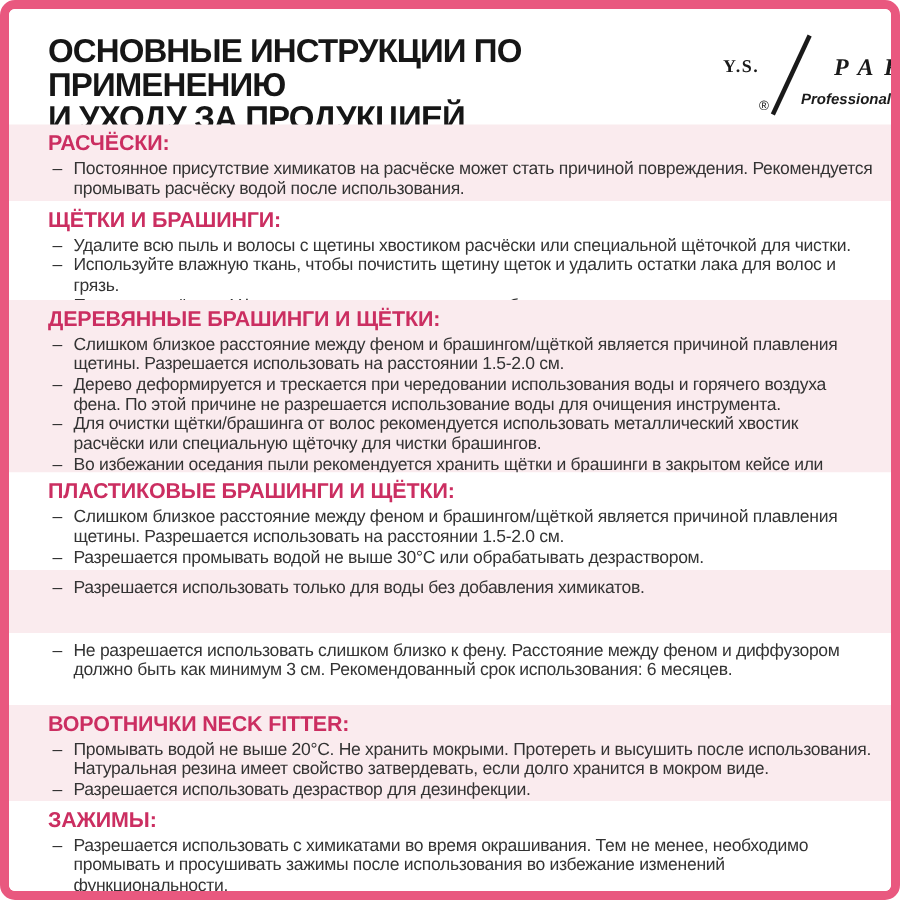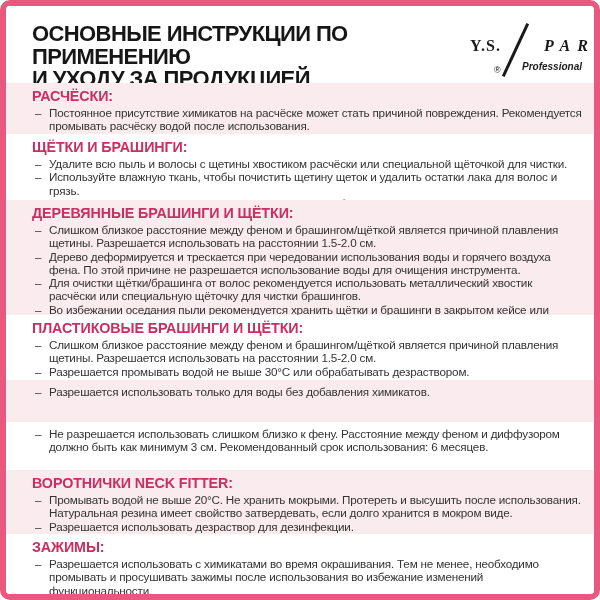--- a/index.html
+++ b/index.html
@@ -5,30 +5,30 @@
   html,body{margin:0;padding:0;background:#fff;}
   .page{
     width:600px;height:600px;box-sizing:border-box;
     border:6px solid #e9587f;border-radius:10px;overflow:hidden;
     background:#ffffff;font-family:"Liberation Sans",sans-serif;
     display:flex;flex-direction:column;
   }
   
   .header{
     box-sizing:border-box;height:77px;background:#fff;
-    padding:17px 12px 0 26px;display:flex;justify-content:flex-end;align-items:flex-start;
+    padding:17px 0 0 26px;display:flex;justify-content:flex-end;align-items:flex-start;
   }
   h1{
     margin:0;font-size:22px;line-height:22.5px;font-weight:700;color:#161616;
     letter-spacing:-0.6px;
   }
   
   .logo{position:relative;width:112px;height:54px;flex:0 0 auto;margin-top:1px;
         font-family:"Liberation Serif",serif;color:#1a1a1a;}
-  .logo .ys{position:absolute;left:0;top:13px;font-size:16px;font-weight:700;letter-spacing:1px;}
+  .logo .ys{position:absolute;left:0;top:13px;font-size:12px;font-weight:700;letter-spacing:1px;}
   .logo .park{position:absolute;left:74px;top:13px;font-size:16px;font-weight:700;letter-spacing:7px;font-style:italic;}
   .logo .slash{position:absolute;left:44px;top:-3px;width:3px;height:58px;background:#1a1a1a;
                transform:rotate(25deg);}
   .logo .prof{position:absolute;right:0;top:37px;font-size:10px;font-style:italic;font-weight:700;
               font-family:"Liberation Sans",sans-serif;}
   .logo .reg{position:absolute;left:24px;top:41px;font-size:9px;font-family:"Liberation Sans",sans-serif;}
   
   .sec{box-sizing:border-box;padding:5px 12px 0 26px;overflow:hidden;background:#fff;}
   .sec.pink{background:#faebee;}
   .h-s0{height:51px}.h-s1{height:66px}.h-s2{height:115px}.h-s3{height:65px}

